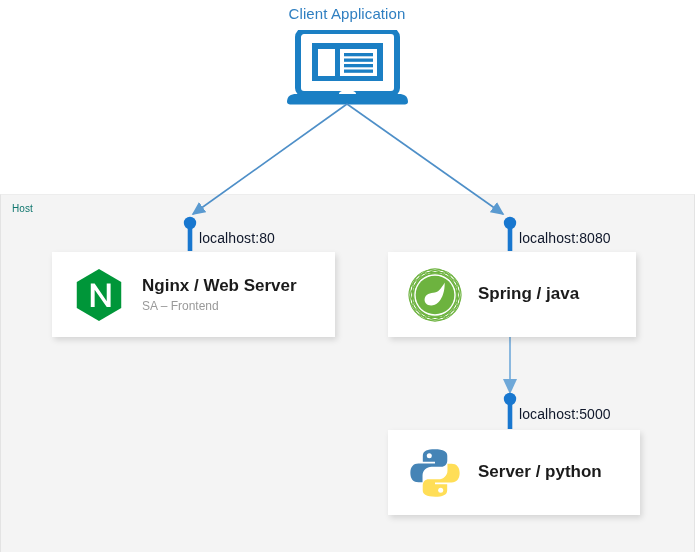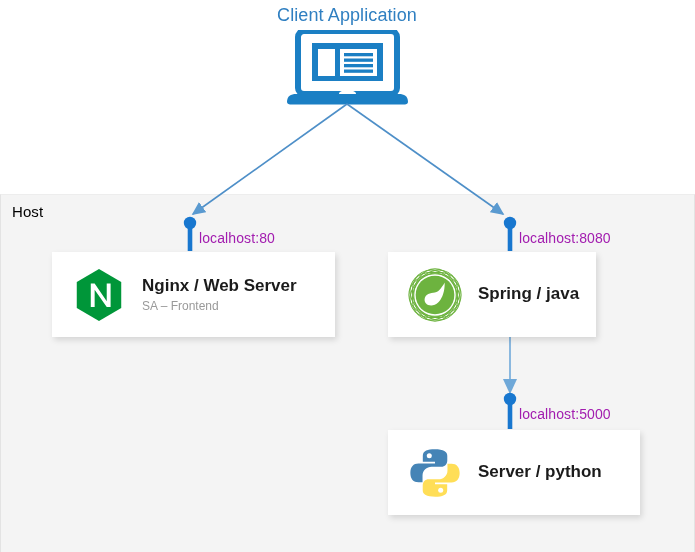--- a/index.html
+++ b/index.html
@@ -27,32 +27,32 @@
     background: #f4f4f4;
     border-left: 1px solid #e3e3e3;
     border-right: 1px solid #e3e3e3;
     border-top: 1px solid #ededed;
     box-sizing: border-box;
   }
   .host-label {
     position: absolute;
     left: 12px;
     top: 203px;
-    font-size: 15px;
-    color: #000000;
+    font-size: 10px;
+    color: #0f766e;
     letter-spacing: 0.1px;
   }
   
   .client-title {
     position: absolute;
     left: 0px;
     top: 5px;
     width: 694px;
     text-align: center;
-    font-size: 18px;
+    font-size: 15px;
     color: #2f7fc1;
     letter-spacing: 0.1px;
   }
   .laptop {
     position: absolute;
     left: 285px;
     top: 30px;
     width: 125px;
     height: 75px;
   }
@@ -97,27 +97,27 @@
     white-space: nowrap;
   }
   .card-sub {
     font-size: 12px;
     color: #9a9a9a;
     line-height: 1.35;
     white-space: nowrap;
   }
   
   .card-nginx  { left: 52px;  top: 252px; width: 283px; height: 85px; }
-  .card-spring { left: 388px; top: 252px; width: 208px; height: 85px; }
+  .card-spring { left: 388px; top: 252px; width: 248px; height: 85px; }
   .card-flask  { left: 388px; top: 430px; width: 252px; height: 85px; }
   
   .port-label {
     position: absolute;
     font-size: 14px;
-    color: #a21caf;
+    color: #0f172a;
     white-space: nowrap;
     letter-spacing: 0.1px;
   }
   .port-80   { left: 199px; top: 230px; }
   .port-8080 { left: 519px; top: 230px; }
   .port-5000 { left: 519px; top: 406px; text-align: right; }
 </style>
 </head>
 <body>
 

